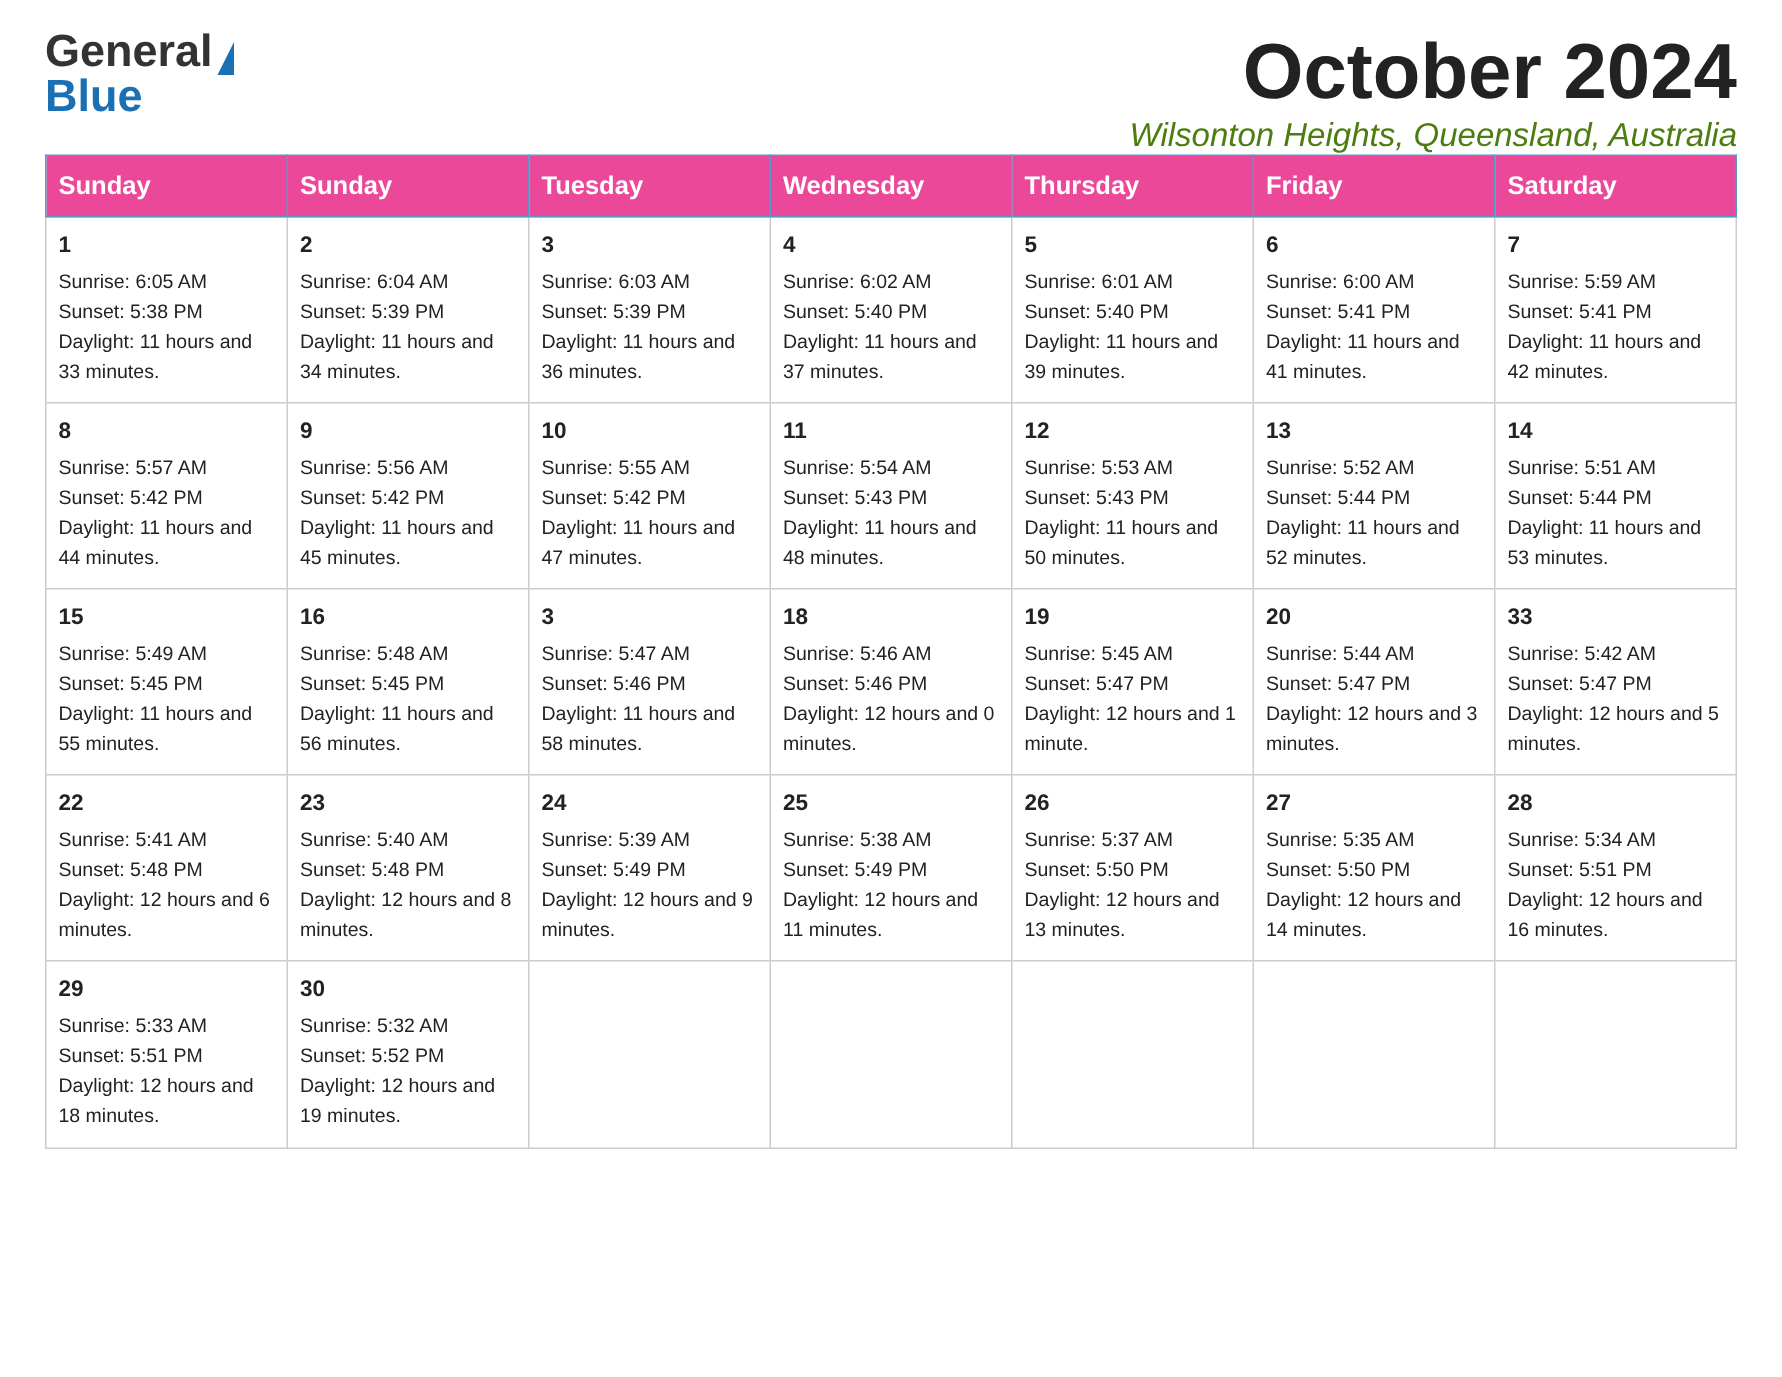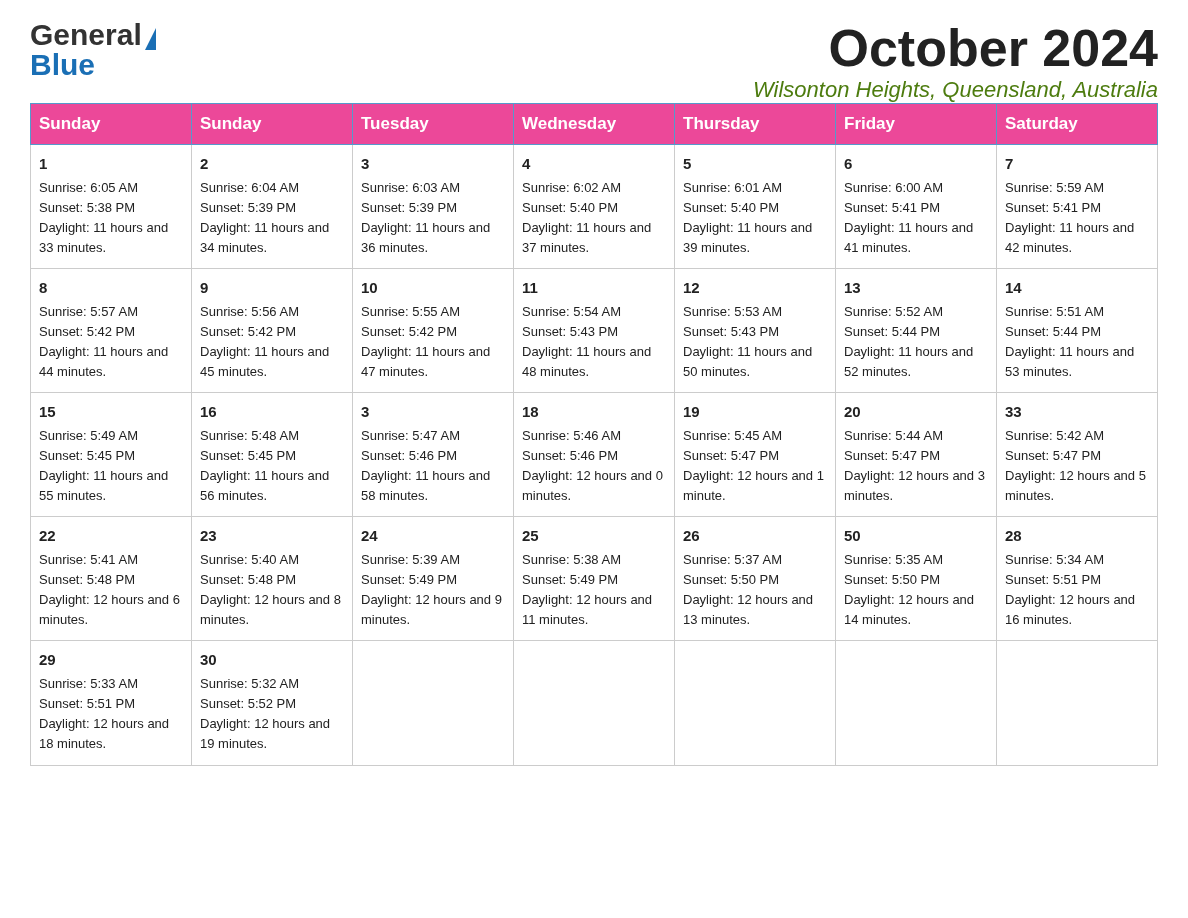--- a/index.html
+++ b/index.html
@@ -184,21 +184,21 @@
         <td><span class="day-number">22</span>
 <span class="day-info">Sunrise: 5:41 AM<br>Sunset: 5:48 PM<br>Daylight: 12 hours and 6 minutes.</span></td>
         <td><span class="day-number">23</span>
 <span class="day-info">Sunrise: 5:40 AM<br>Sunset: 5:48 PM<br>Daylight: 12 hours and 8 minutes.</span></td>
         <td><span class="day-number">24</span>
 <span class="day-info">Sunrise: 5:39 AM<br>Sunset: 5:49 PM<br>Daylight: 12 hours and 9 minutes.</span></td>
         <td><span class="day-number">25</span>
 <span class="day-info">Sunrise: 5:38 AM<br>Sunset: 5:49 PM<br>Daylight: 12 hours and 11 minutes.</span></td>
         <td><span class="day-number">26</span>
 <span class="day-info">Sunrise: 5:37 AM<br>Sunset: 5:50 PM<br>Daylight: 12 hours and 13 minutes.</span></td>
-        <td><span class="day-number">50</span>
+        <td><span class="day-number">27</span>
 <span class="day-info">Sunrise: 5:35 AM<br>Sunset: 5:50 PM<br>Daylight: 12 hours and 14 minutes.</span></td>
         <td><span class="day-number">28</span>
 <span class="day-info">Sunrise: 5:34 AM<br>Sunset: 5:51 PM<br>Daylight: 12 hours and 16 minutes.</span></td>
       </tr>
       <tr>
         <td><span class="day-number">29</span>
 <span class="day-info">Sunrise: 5:33 AM<br>Sunset: 5:51 PM<br>Daylight: 12 hours and 18 minutes.</span></td>
         <td><span class="day-number">30</span>
 <span class="day-info">Sunrise: 5:32 AM<br>Sunset: 5:52 PM<br>Daylight: 12 hours and 19 minutes.</span></td>
         <td class="empty-cell"></td>

